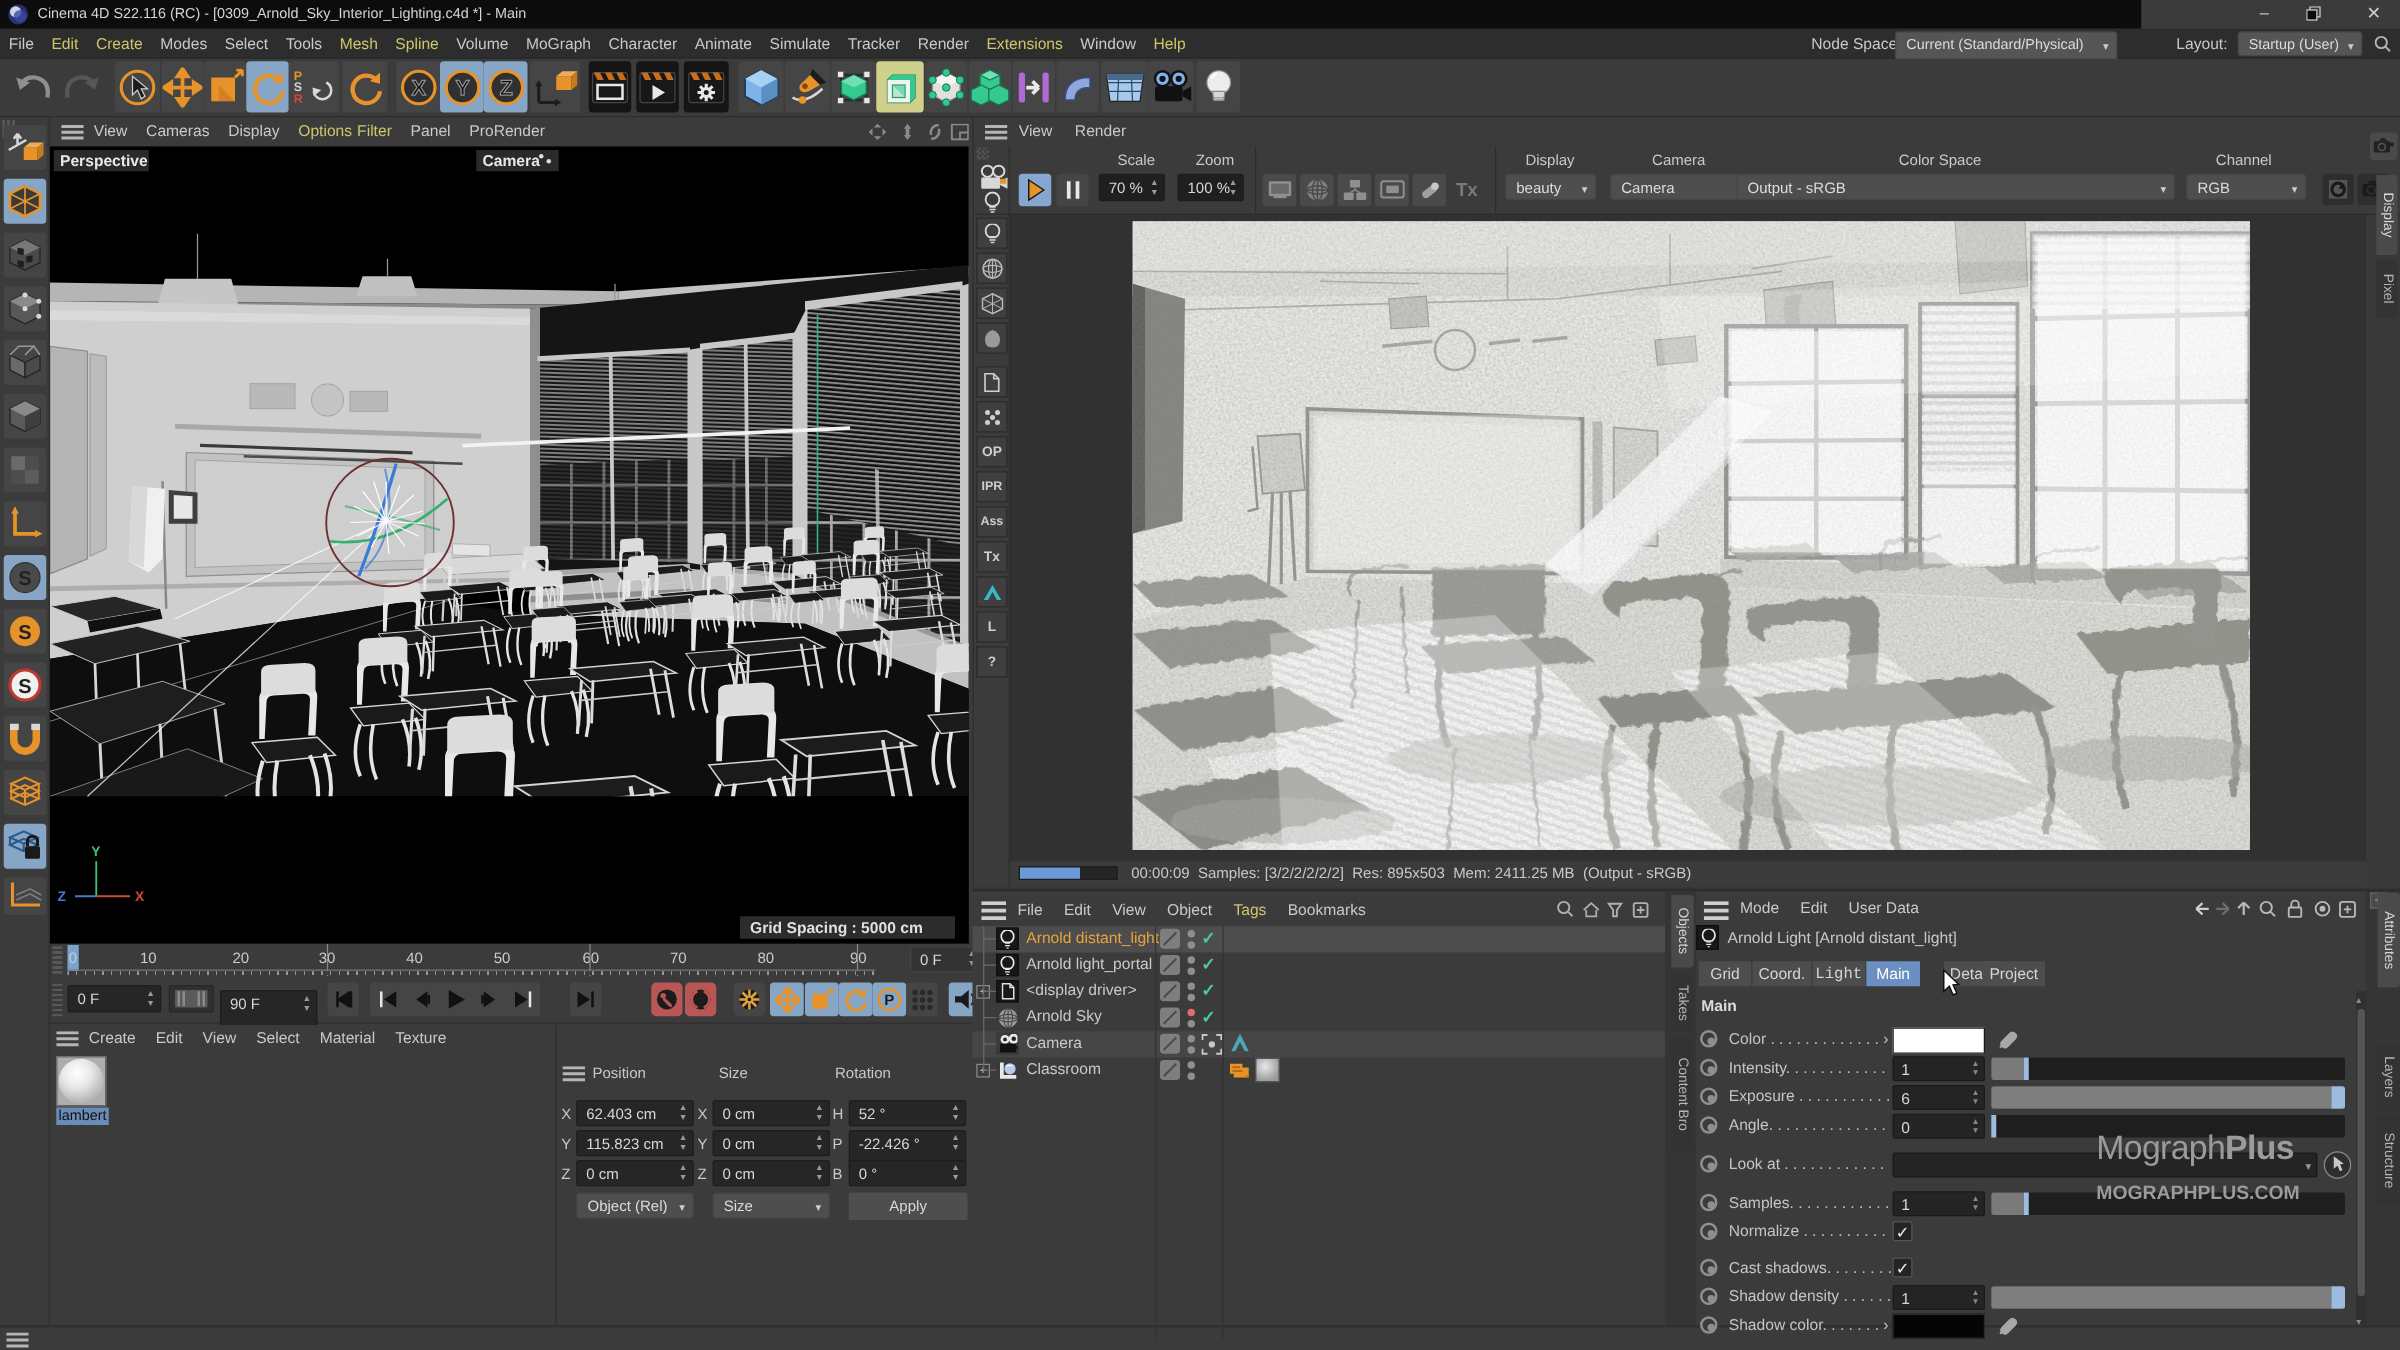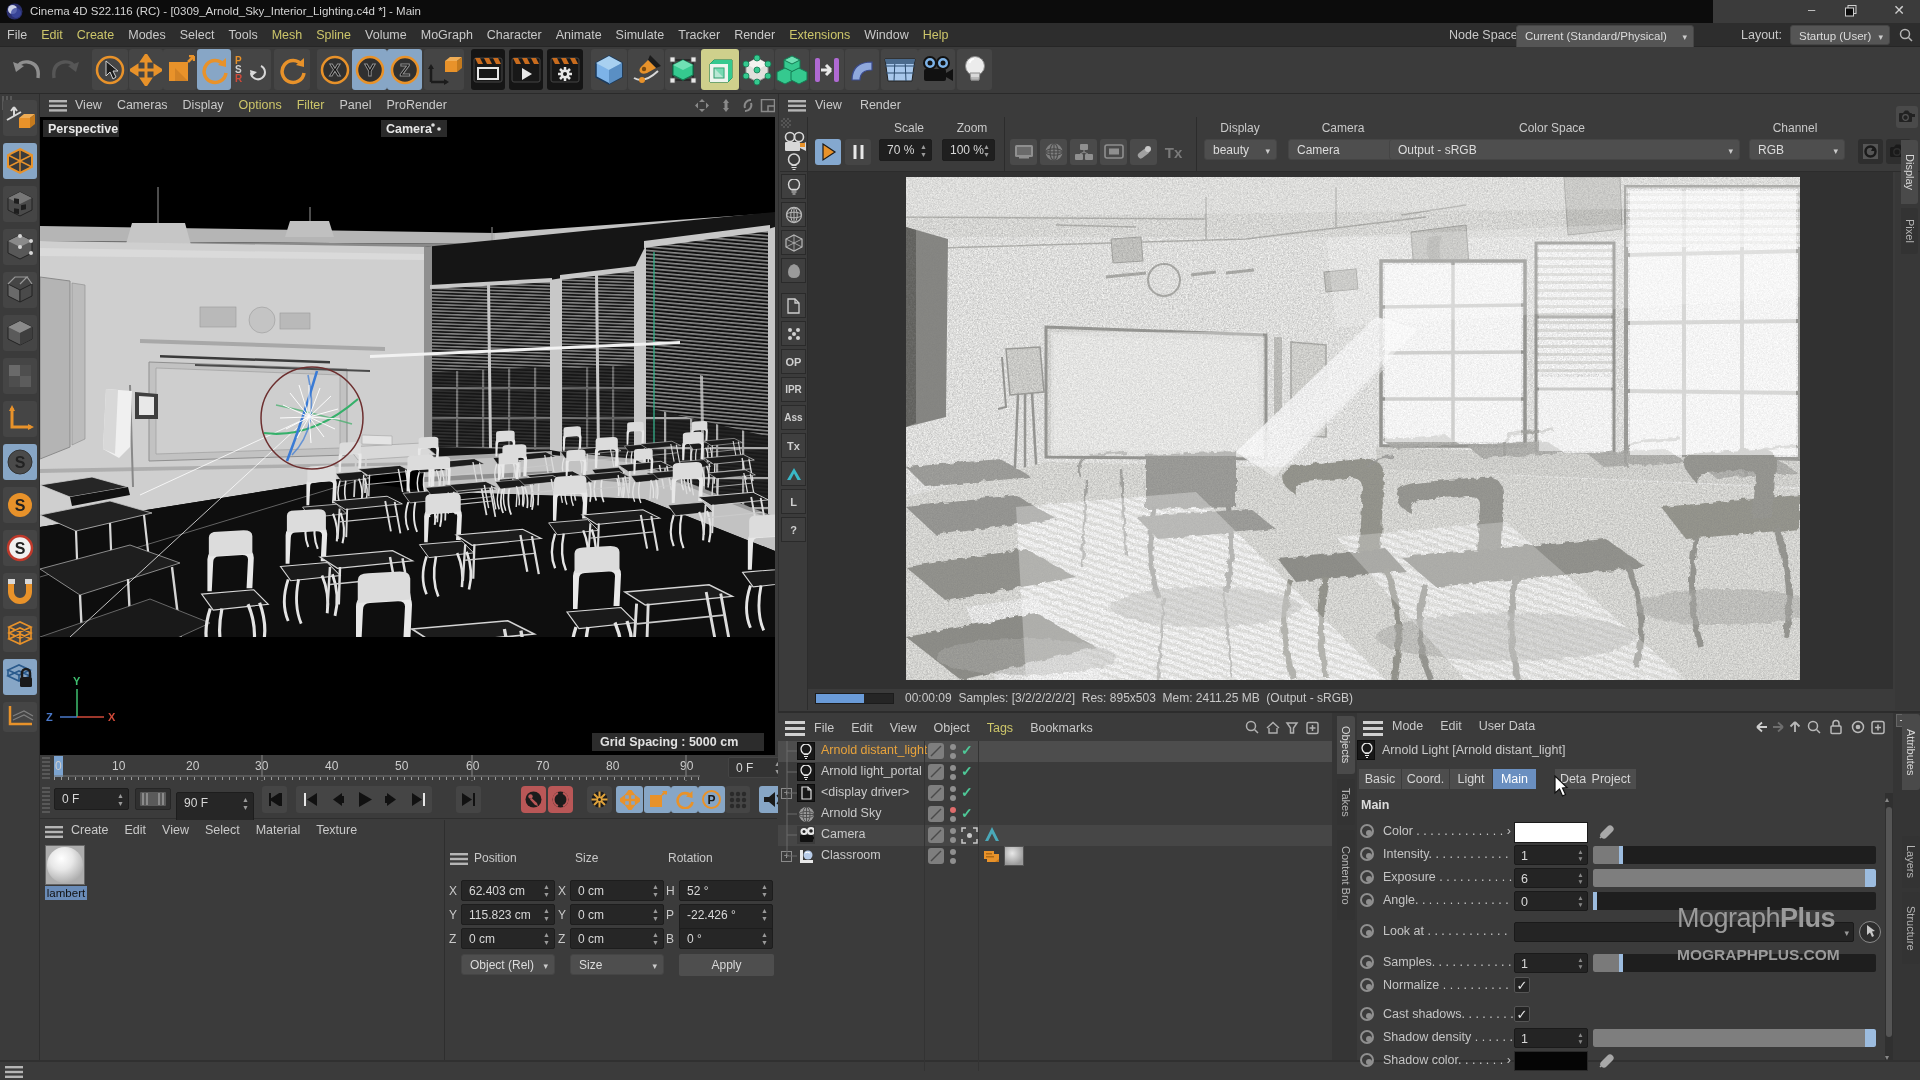--- a/index.html
+++ b/index.html
@@ -401,21 +401,21 @@
     </div>
 
 <div class="abs" style="left:40px;top:94px;width:737px;height:23px;background:#3b3b3b;font-size:12.5px;line-height:23px;color:#c9c9c9;">
   <svg class="abs" style="left:9px;top:6px" width="18" height="12">
         <g fill="#b5b5b5">
           <rect y="0" width="18" height="2.4"></rect>
           <rect y="4.6" width="18" height="2.4"></rect>
           <rect y="9.2" width="18" height="2.4"></rect>
         </g>
       </svg>
-  <div class="abs" style="left:35px;">View<span style="margin-left:15px">Cameras</span><span style="margin-left:15px">Display</span><span style="margin-left:15px;color:#cdc66a">Options</span><span style="margin-left:15px;color:#cdc66a">Filter</span><span style="margin-left:15px">Panel</span><span style="margin-left:15px">ProRender</span></div>
+  <div class="abs" style="left:35px;">View<span style="margin-left:15px">Cameras</span><span style="margin-left:15px">Display</span><span style="margin-left:15px;color:#cdc66a">Options</span><span style="margin-left:4px;color:#cdc66a">Filter</span><span style="margin-left:15px">Panel</span><span style="margin-left:15px">ProRender</span></div>
   <svg class="abs" style="left:655px;top:5px" width="80" height="14">
         <g fill="#8a8a8a">
           <path d="M7 0 L10 3 L4 3 Z M7 13 L4 10 L10 10 Z M0 6.5 L3 3.5 L3 9.5 Z M14 6.5 L11 9.5 L11 3.5 Z"></path>
         </g>
         <g fill="#8a8a8a" transform="translate(24,0)">
           <path d="M7 0 L10 4 L4 4 Z M7 13 L4 9 L10 9 Z"></path>
           <rect x="5.5" y="3" width="3" height="7"></rect>
         </g>
         <g transform="translate(46,0)">
           <path d="M10 1 A6 6 0 0 0 4 9 M4 12 A6 6 0 0 0 10 4" stroke="#8a8a8a" stroke-width="2" fill="none"></path>
@@ -1468,23 +1468,23 @@
           <rect x="117" y="2.5" width="12" height="12" rx="2"></rect>
           <path d="M123 5.5 L123 11.5 M120 8.5 L126 8.5"></path>
         </g>
       </svg>
   <div class="abs" style="left:0px;top:27px;width:18px;height:20px;background:#181818;border:1px solid #0d0d0d;"><svg style="margin:2px 0 0 3px" width="12" height="15">
           <path d="M6 0 A5 5 0 0 1 11 5 Q11 8 8.5 9.8 L3.5 9.8 Q1 8 1 5 A5 5 0 0 1 6 0 Z" fill="none" stroke="#e8e8e8" stroke-width="1.3"></path>
           <path d="M4 10.5 L8 10.5 M4 12.5 L8 12.5 M5 14.5 L7 14.5" stroke="#e8e8e8" stroke-width="1.1"></path>
         </svg></div>
   <div class="abs" style="left:25px;top:30px;">Arnold Light [Arnold distant_light]</div>
   <style>.atab{position:absolute;top:56px;height:20px;background:#4d4d4d;color:#d5d5d5;text-align:center;line-height:20px;font-size:12.5px;}</style>
-  <div class="atab" style="left:2px;width:42px;">Basic</div>
+  <div class="atab" style="left:2px;width:42px;">Grid</div>
   <div class="atab" style="left:45px;width:47px;">Coord.</div>
-  <div class="atab" style="left:93px;width:42px;">Light</div>
+  <div class="atab" style="left:93px;width:42px;font-family:Liberation Mono, monospace;">Light</div>
   <div class="atab" style="left:136px;width:43px;background:#6a8fc0;color:#fff;">Main</div>
   <div class="atab" style="left:180px;width:48px;margin-left:18px;">Details</div>
   <div class="atab" style="left:229px;width:50px;">Project</div>
   <svg class="abs" style="left:196px;top:62px" width="17" height="24">
         <path d="M2 1 L2 18 L6.5 14 L9.5 21 L12.5 19.5 L9.5 13 L14 12.5 Z" fill="#fff" stroke="#111" stroke-width="1.2"></path>
       </svg>
   <div class="abs" style="left:4px;top:85px;font-weight:bold;color:#dcdcdc;">Main</div>
   <style>
     .arow{position:absolute;left:0;width:536px;height:23px;}
     .acir{position:absolute;left:3px;top:3px;width:14px;height:14px;border-radius:50%;border:2px solid #8f8f8f;background:#3b3b3b;}

